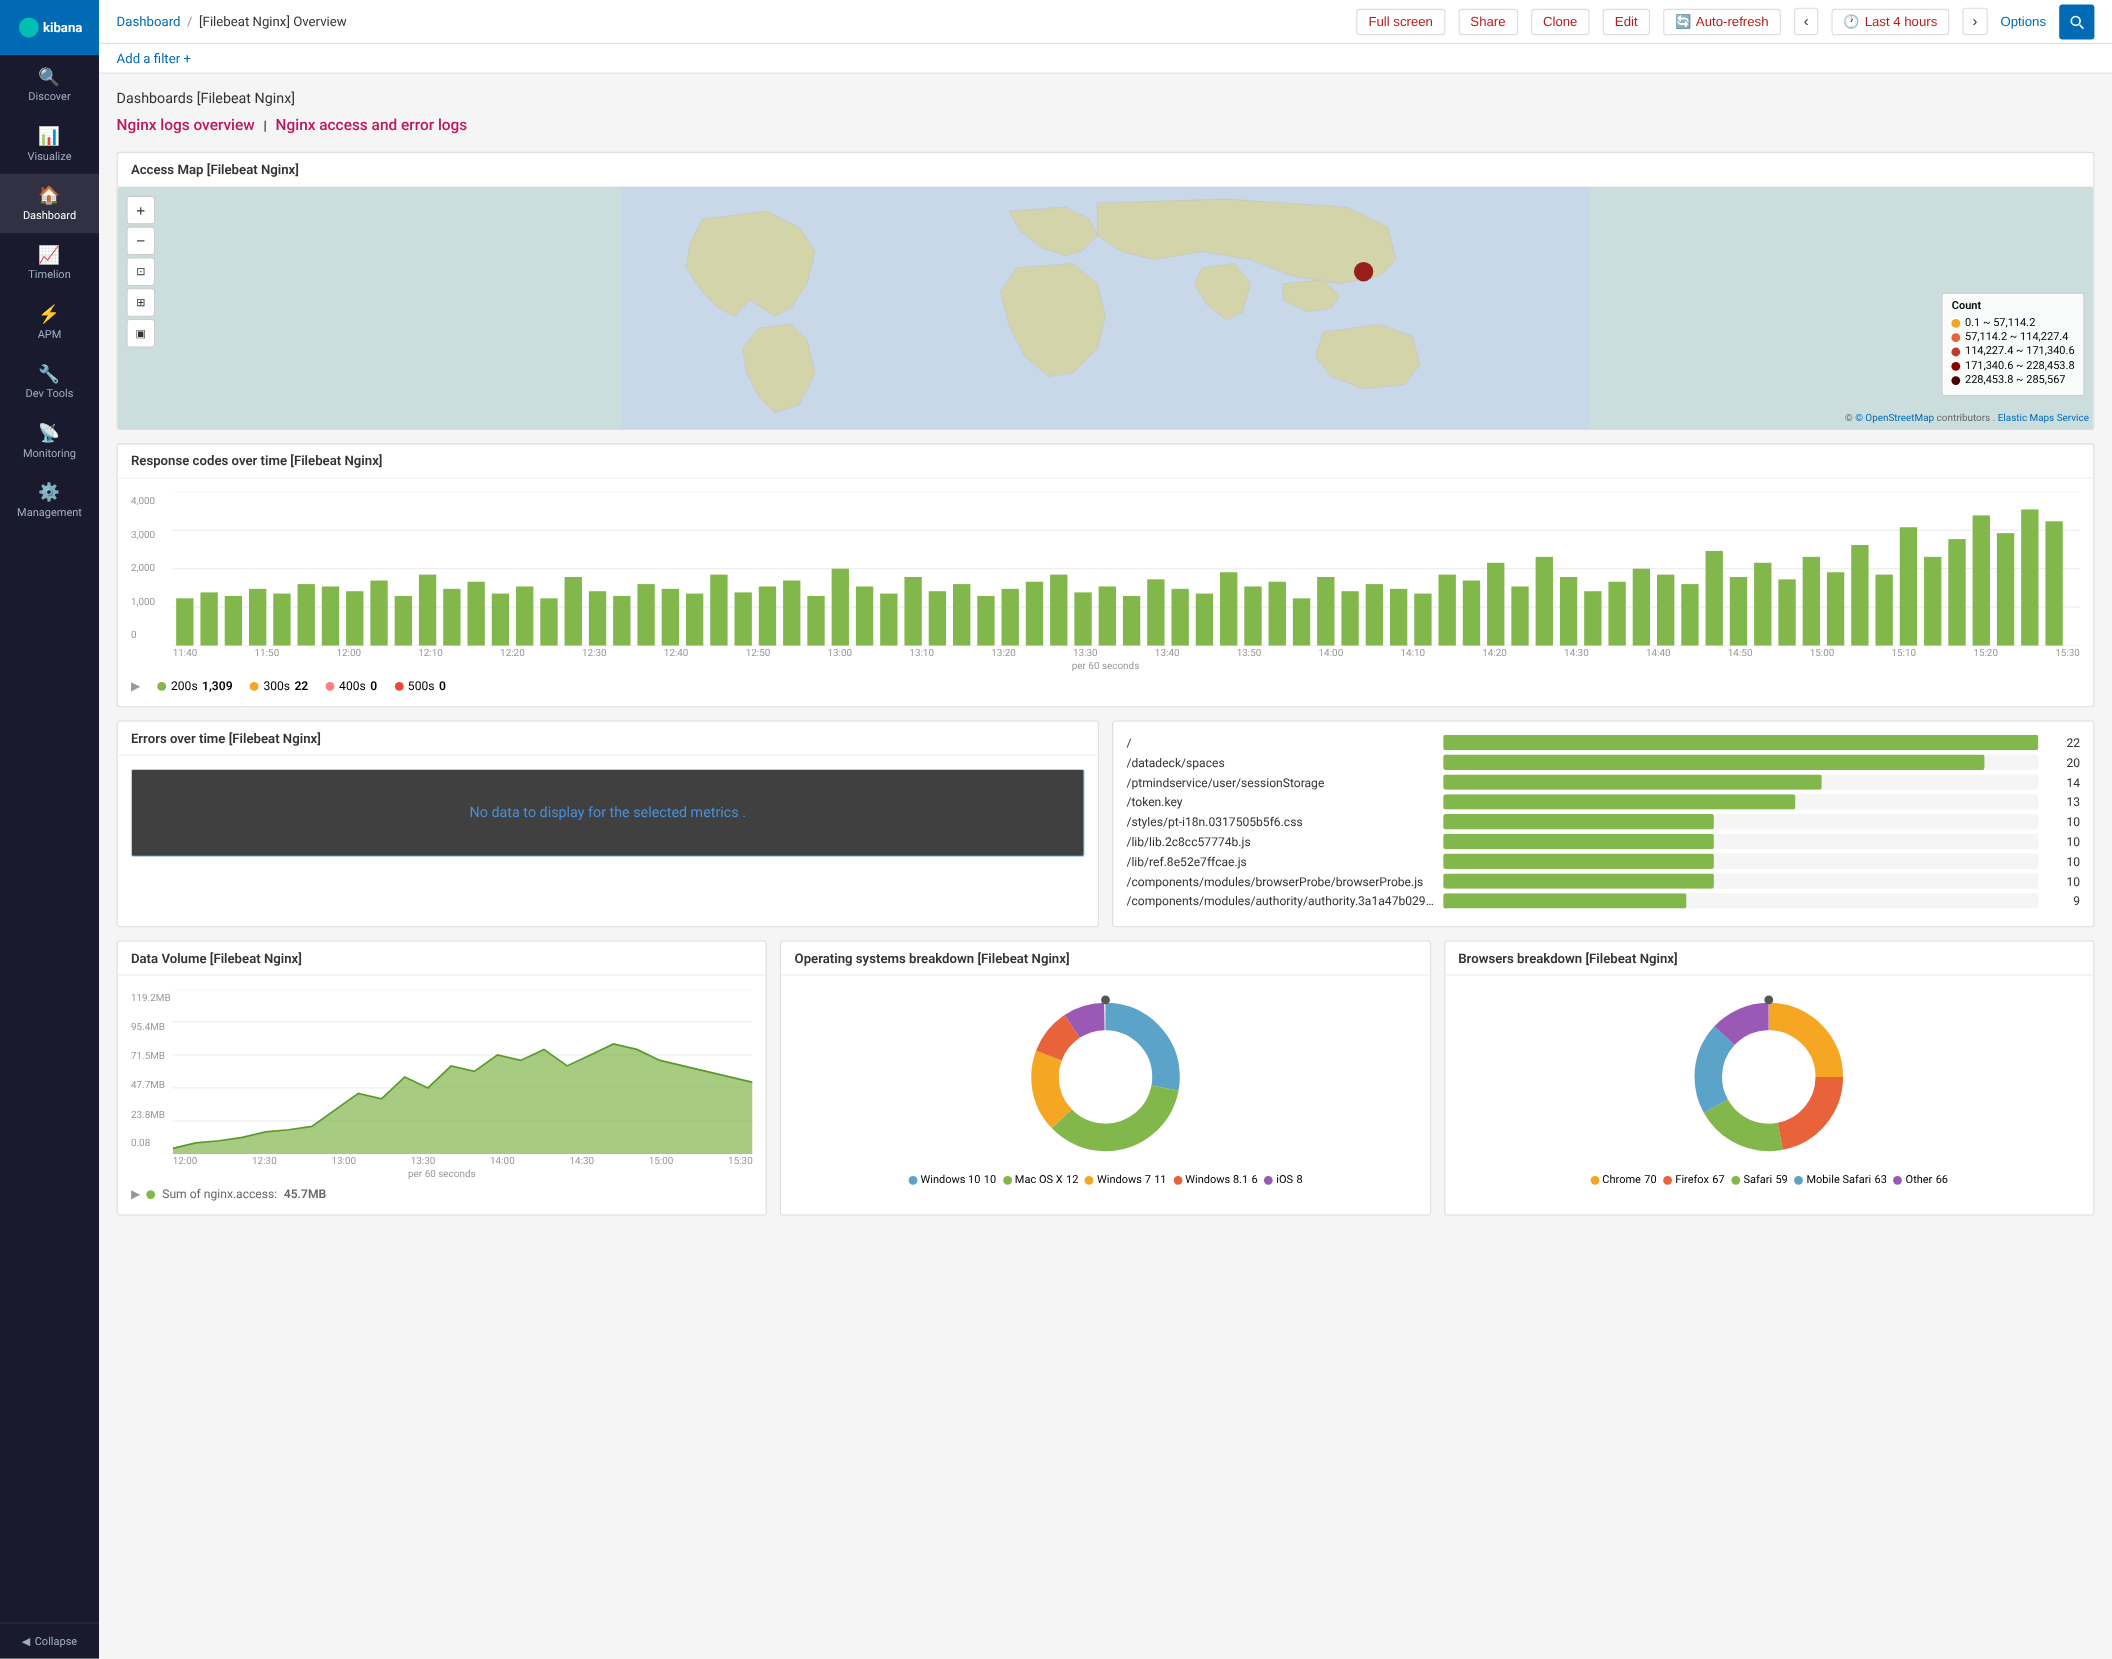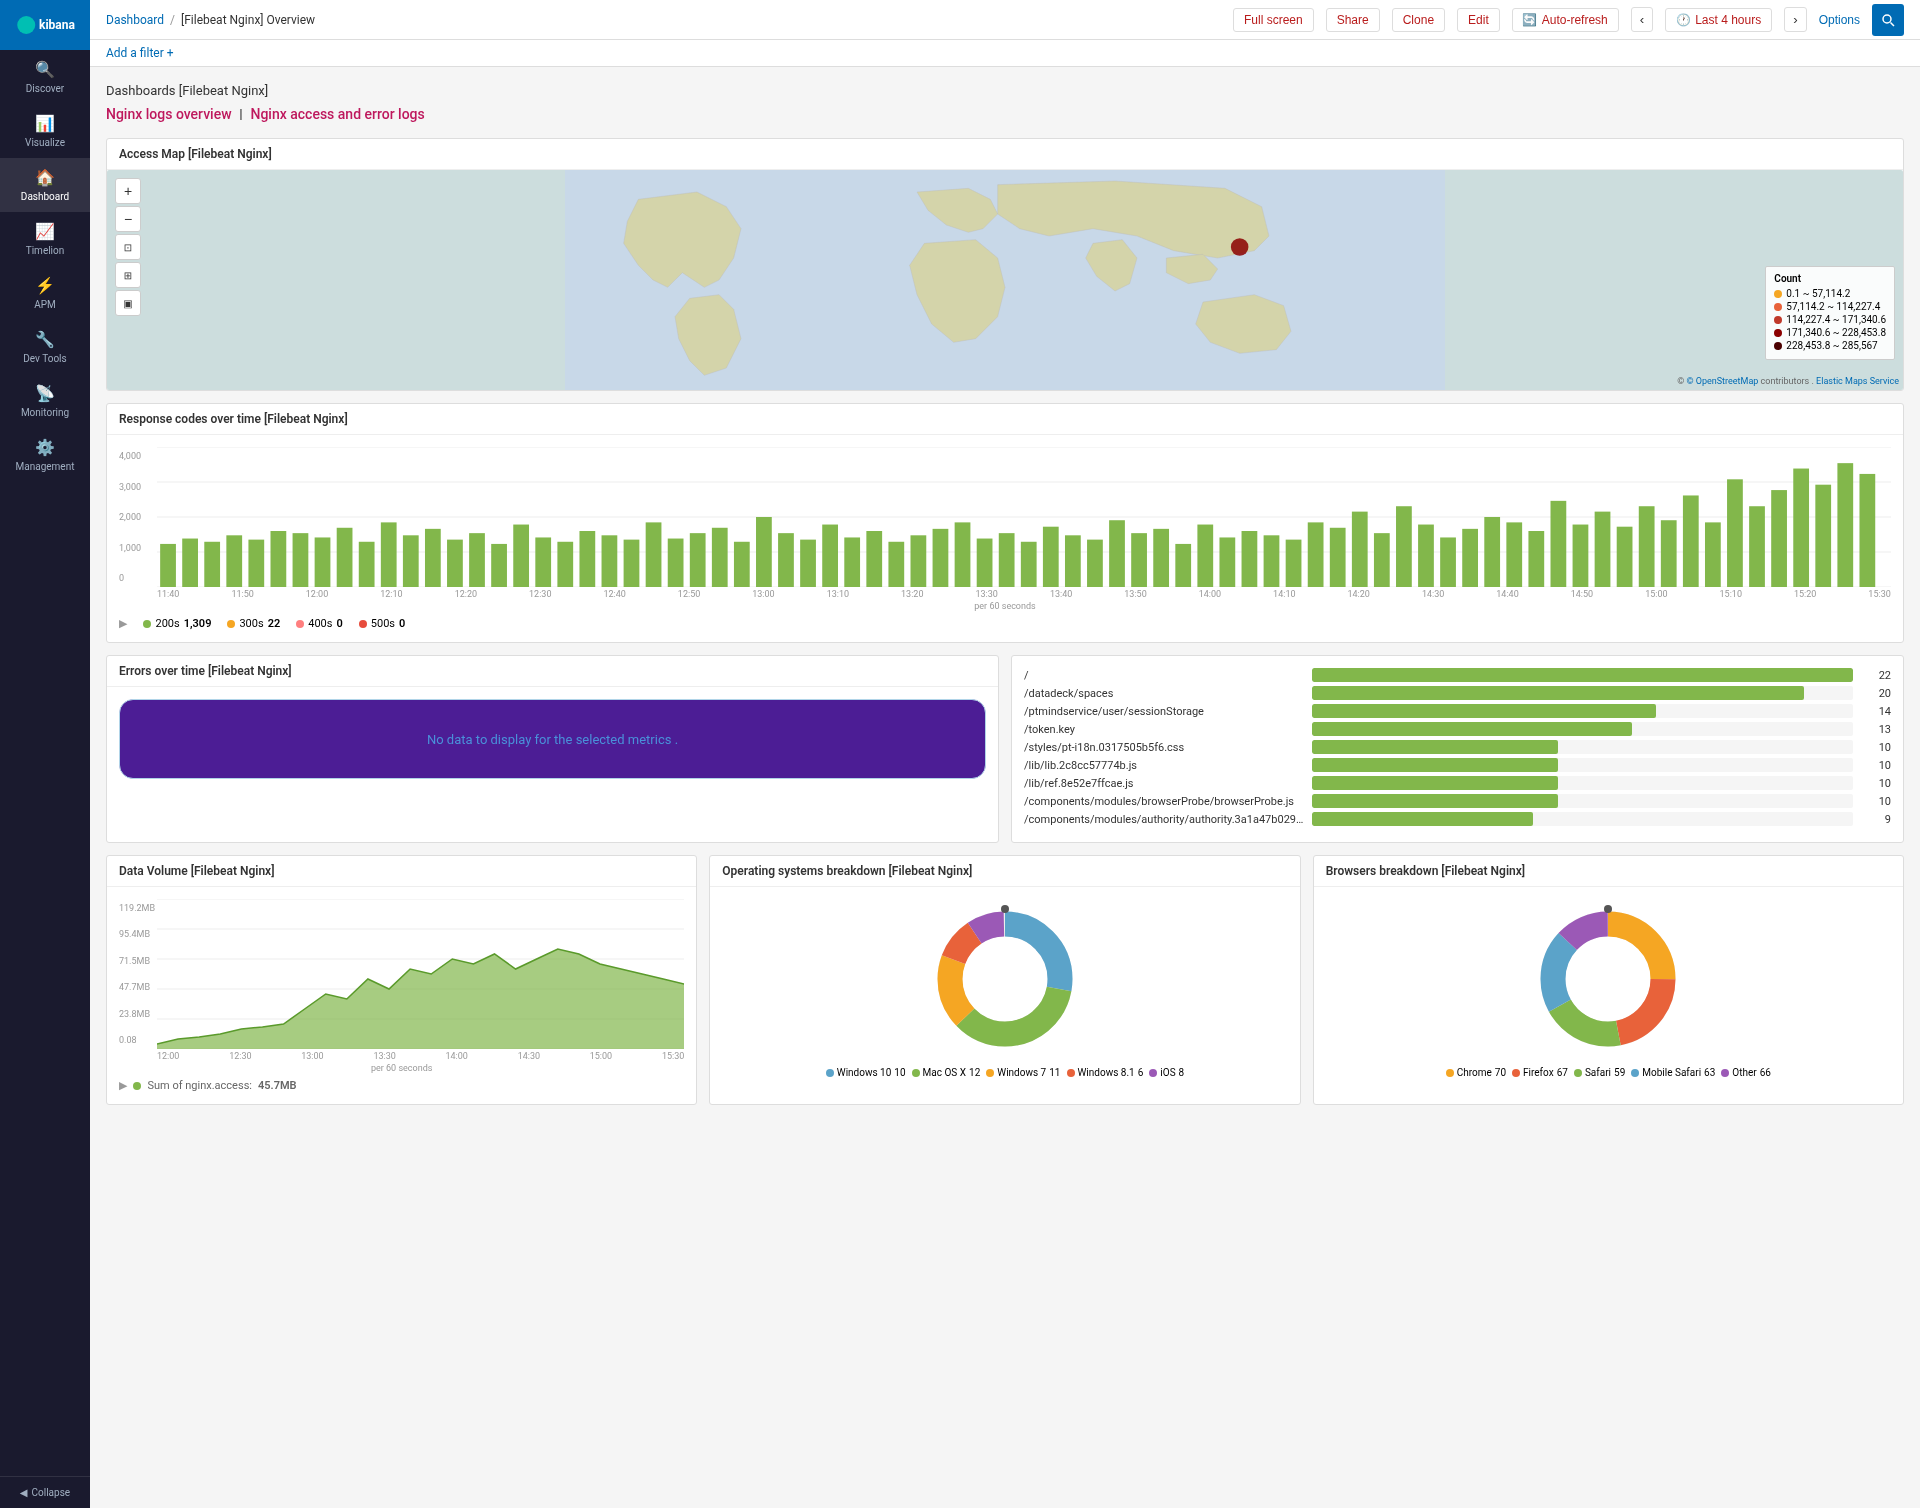--- a/index.html
+++ b/index.html
@@ -72,21 +72,21 @@
     .three-col { display: grid; grid-template-columns: 1fr 1fr 1fr; gap: 12px; }
 
     
     .top-pages-row { display: flex; align-items: center; margin-bottom: 4px; gap: 8px; }
     .top-pages-label { width: 280px; font-size: 11px; color: #333; white-space: nowrap; overflow: hidden; text-overflow: ellipsis; flex-shrink: 0; }
     .top-pages-bar-container { flex: 1; background: #f5f5f5; height: 14px; border-radius: 2px; overflow: hidden; }
     .top-pages-bar { height: 100%; background: #82b74b; border-radius: 2px; }
     .top-pages-count { width: 30px; text-align: right; font-size: 11px; color: #333; flex-shrink: 0; }
 
     
-    .no-data { background: #4c1d95; border: 1px solid #b0d4e8; padding: 20px; border-radius: 14px; text-align: center; color: #4a90d9; font-size: 13px; min-height: 80px; display: flex; align-items: center; justify-content: center; }
+    .no-data { background: #404040; border: 1px solid #b0d4e8; padding: 20px; border-radius: 2px; text-align: center; color: #4a90d9; font-size: 13px; min-height: 80px; display: flex; align-items: center; justify-content: center; }
 
     
     .data-vol-container { height: 150px; position: relative; }
     .chart-summary { font-size: 11px; color: #666; margin-top: 6px; display: flex; align-items: center; gap: 6px; }
 
     
     .donut-container { display: flex; flex-direction: column; align-items: center; }
     .donut-legend { display: flex; flex-wrap: wrap; gap: 6px; margin-top: 8px; font-size: 10px; justify-content: center; }
     .donut-legend-item { display: flex; align-items: center; gap: 3px; }
     .donut-legend-dot { width: 8px; height: 8px; border-radius: 50%; flex-shrink: 0; }

